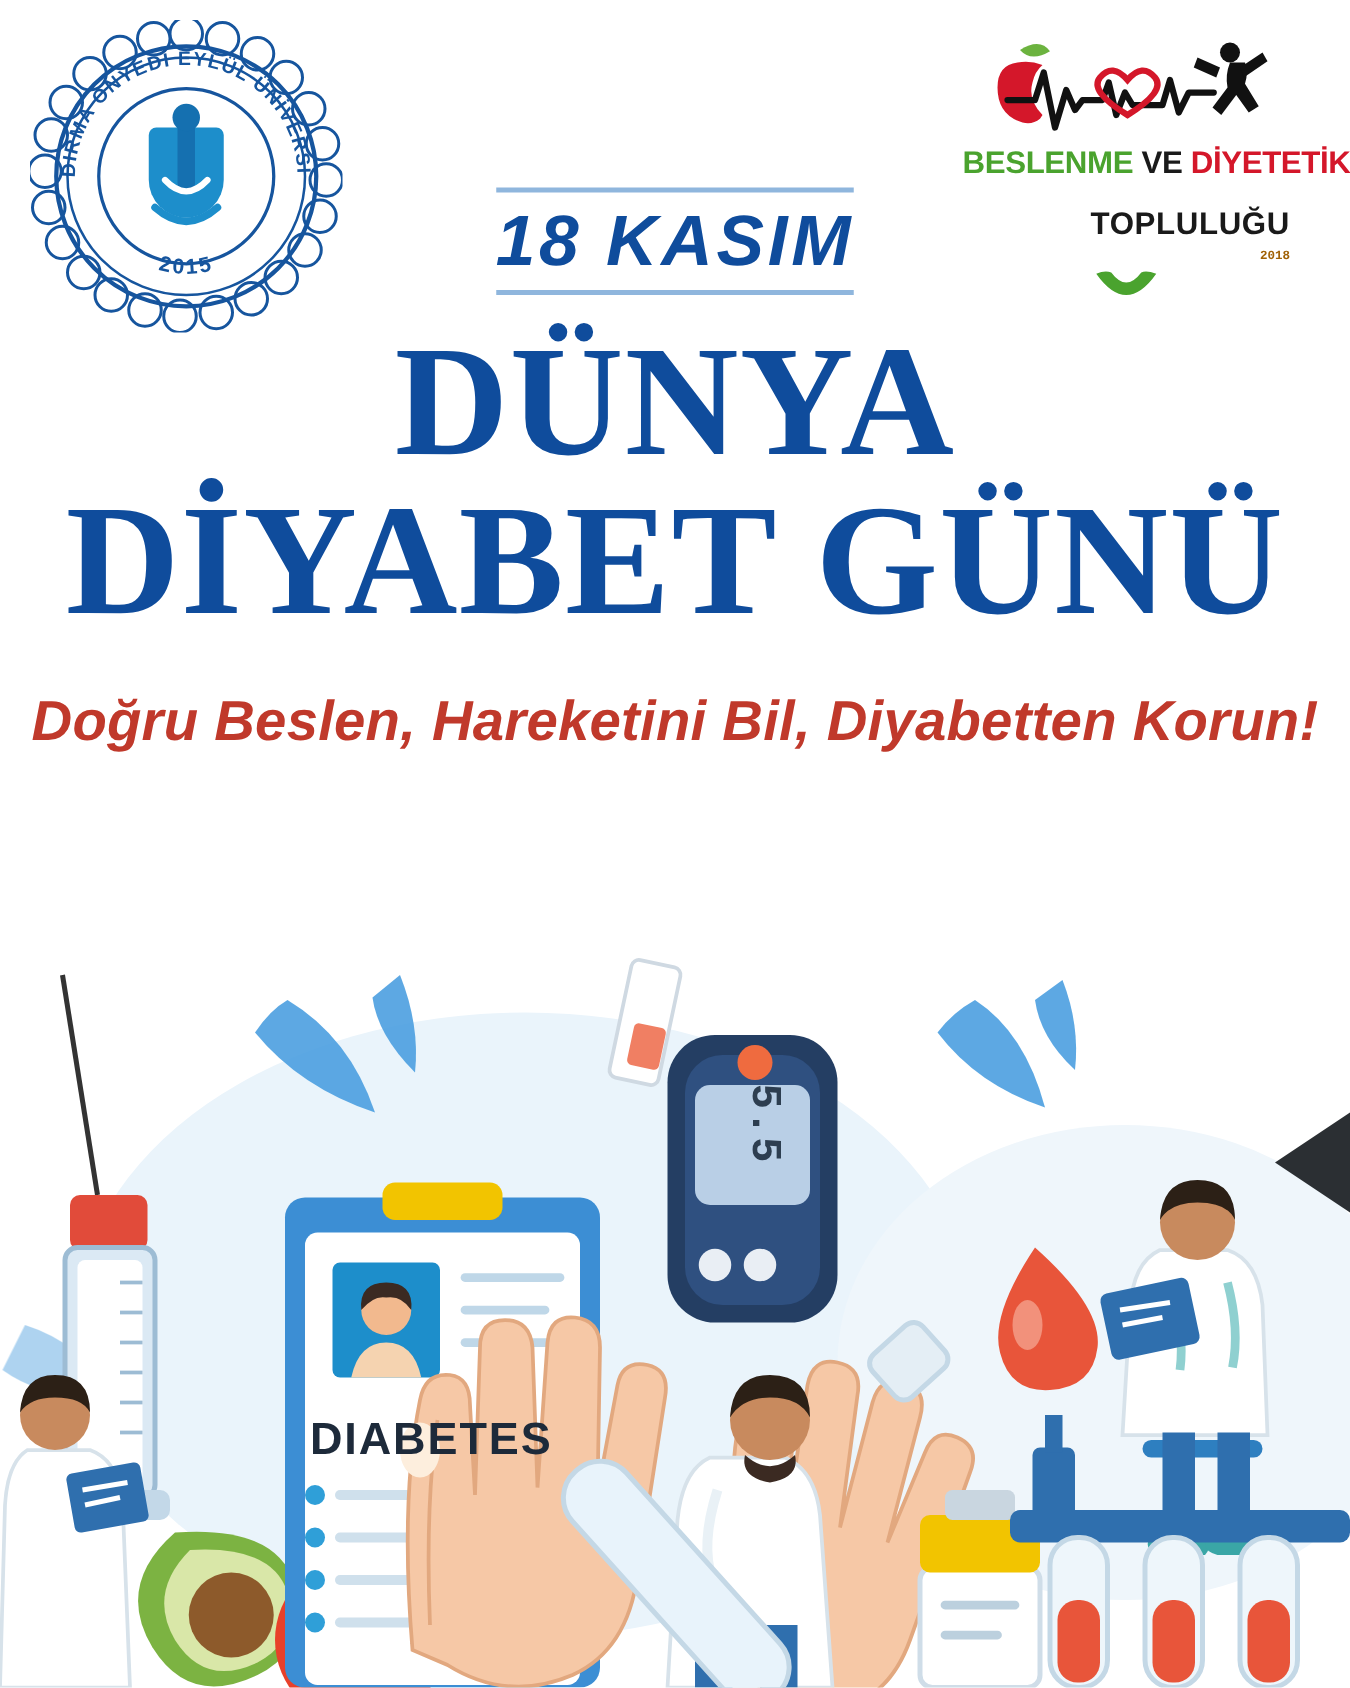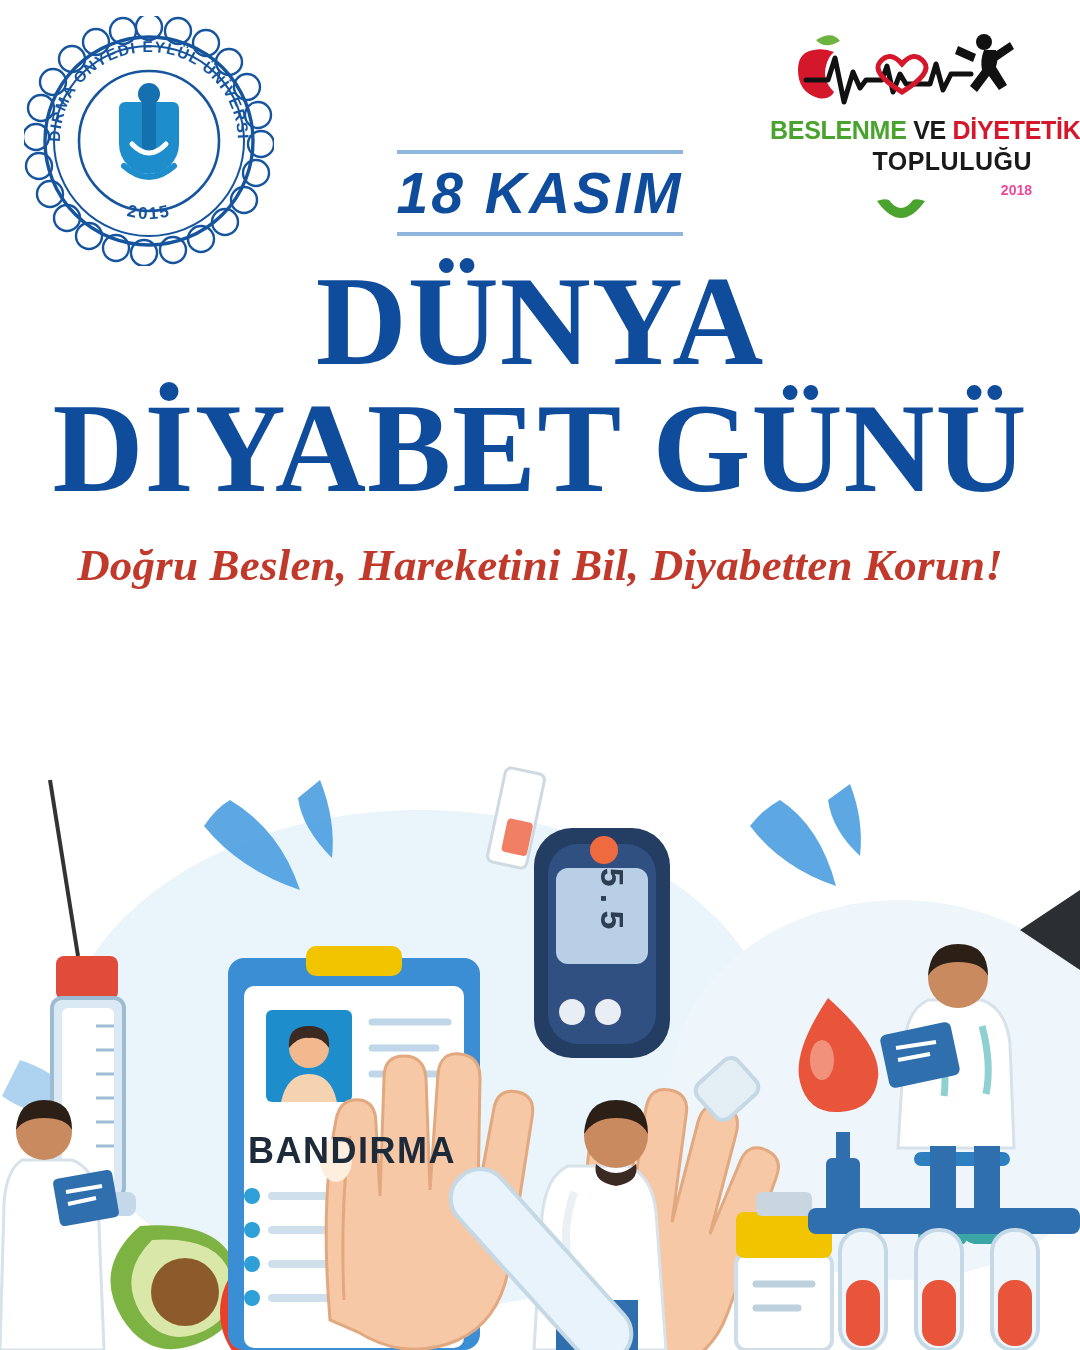--- a/index.html
+++ b/index.html
@@ -57,34 +57,35 @@
   }
   .club-title .w1 { color: #4aa32e; }
   .club-title .w2 { color: #1a1a1a; }
   .club-title .w3 { color: #d4172a; }
   .club-sub {
     font-family: "Liberation Sans", sans-serif;
     font-weight: bold;
     font-size: 25px;
     color: #1a1a1a;
     letter-spacing: 0.5px;
-    margin-top: 2px;
+    margin-top: 20px;
   }
   .club-year-wrap {
     position: relative;
     margin-top: 6px;
     height: 46px;
   }
   .club-year {
     position: absolute;
     left: 0; right: 0;
     top: 0;
-    font-size: 14px;
-    font-weight: bold;
-    color: #ec4899;
+    font-size: 10px;
+    font-weight: bold;
+    color: #a16207;
+    font-family: Liberation Mono, monospace;
   }
   .club-smile {
     position: absolute;
     left: 50%;
     transform: translateX(-50%);
     top: 15px;
   }
 
   
   .headline {
@@ -130,26 +131,26 @@
   .title-l1 {
     font-size: 126px;
     margin-top: 24px;
   }
   .title-l2 {
     font-size: 126px;
     margin-top: 4px;
   }
 
   .tagline {
-    font-family: Liberation Serif, serif;
+    font-family: Liberation Sans, sans-serif;
     font-weight: bold;
     font-style: italic;
     font-size: 45px;
     color: #c0392b;
-    margin-top: 28px;
+    margin-top: 40px;
     letter-spacing: 0.2px;
   }
 
   
   .illo {
     position: absolute;
     left: 0;
     top: 760px;
     width: 1080px;
     height: 590px;
@@ -462,17 +463,17 @@
           <rect x="840" y="470" width="46" height="120" rx="22" fill="#eef6fb" stroke="#c4d8e6" stroke-width="4"></rect>
           <rect x="846" y="520" width="34" height="66" rx="16" fill="#e8553a"></rect>
           <rect x="916" y="470" width="46" height="120" rx="22" fill="#eef6fb" stroke="#c4d8e6" stroke-width="4"></rect>
           <rect x="922" y="520" width="34" height="66" rx="16" fill="#e8553a"></rect>
           <rect x="992" y="470" width="46" height="120" rx="22" fill="#eef6fb" stroke="#c4d8e6" stroke-width="4"></rect>
           <rect x="998" y="520" width="34" height="66" rx="16" fill="#e8553a"></rect>
         </g>
       </g>
     </svg>
 
-    <div class="illo-label">BANDIRMA</div>
+    <div class="illo-label">DIABETES</div>
     <div class="meter-reading">5.5</div>
   </div>
 
 </div>
 
 </body></html>

